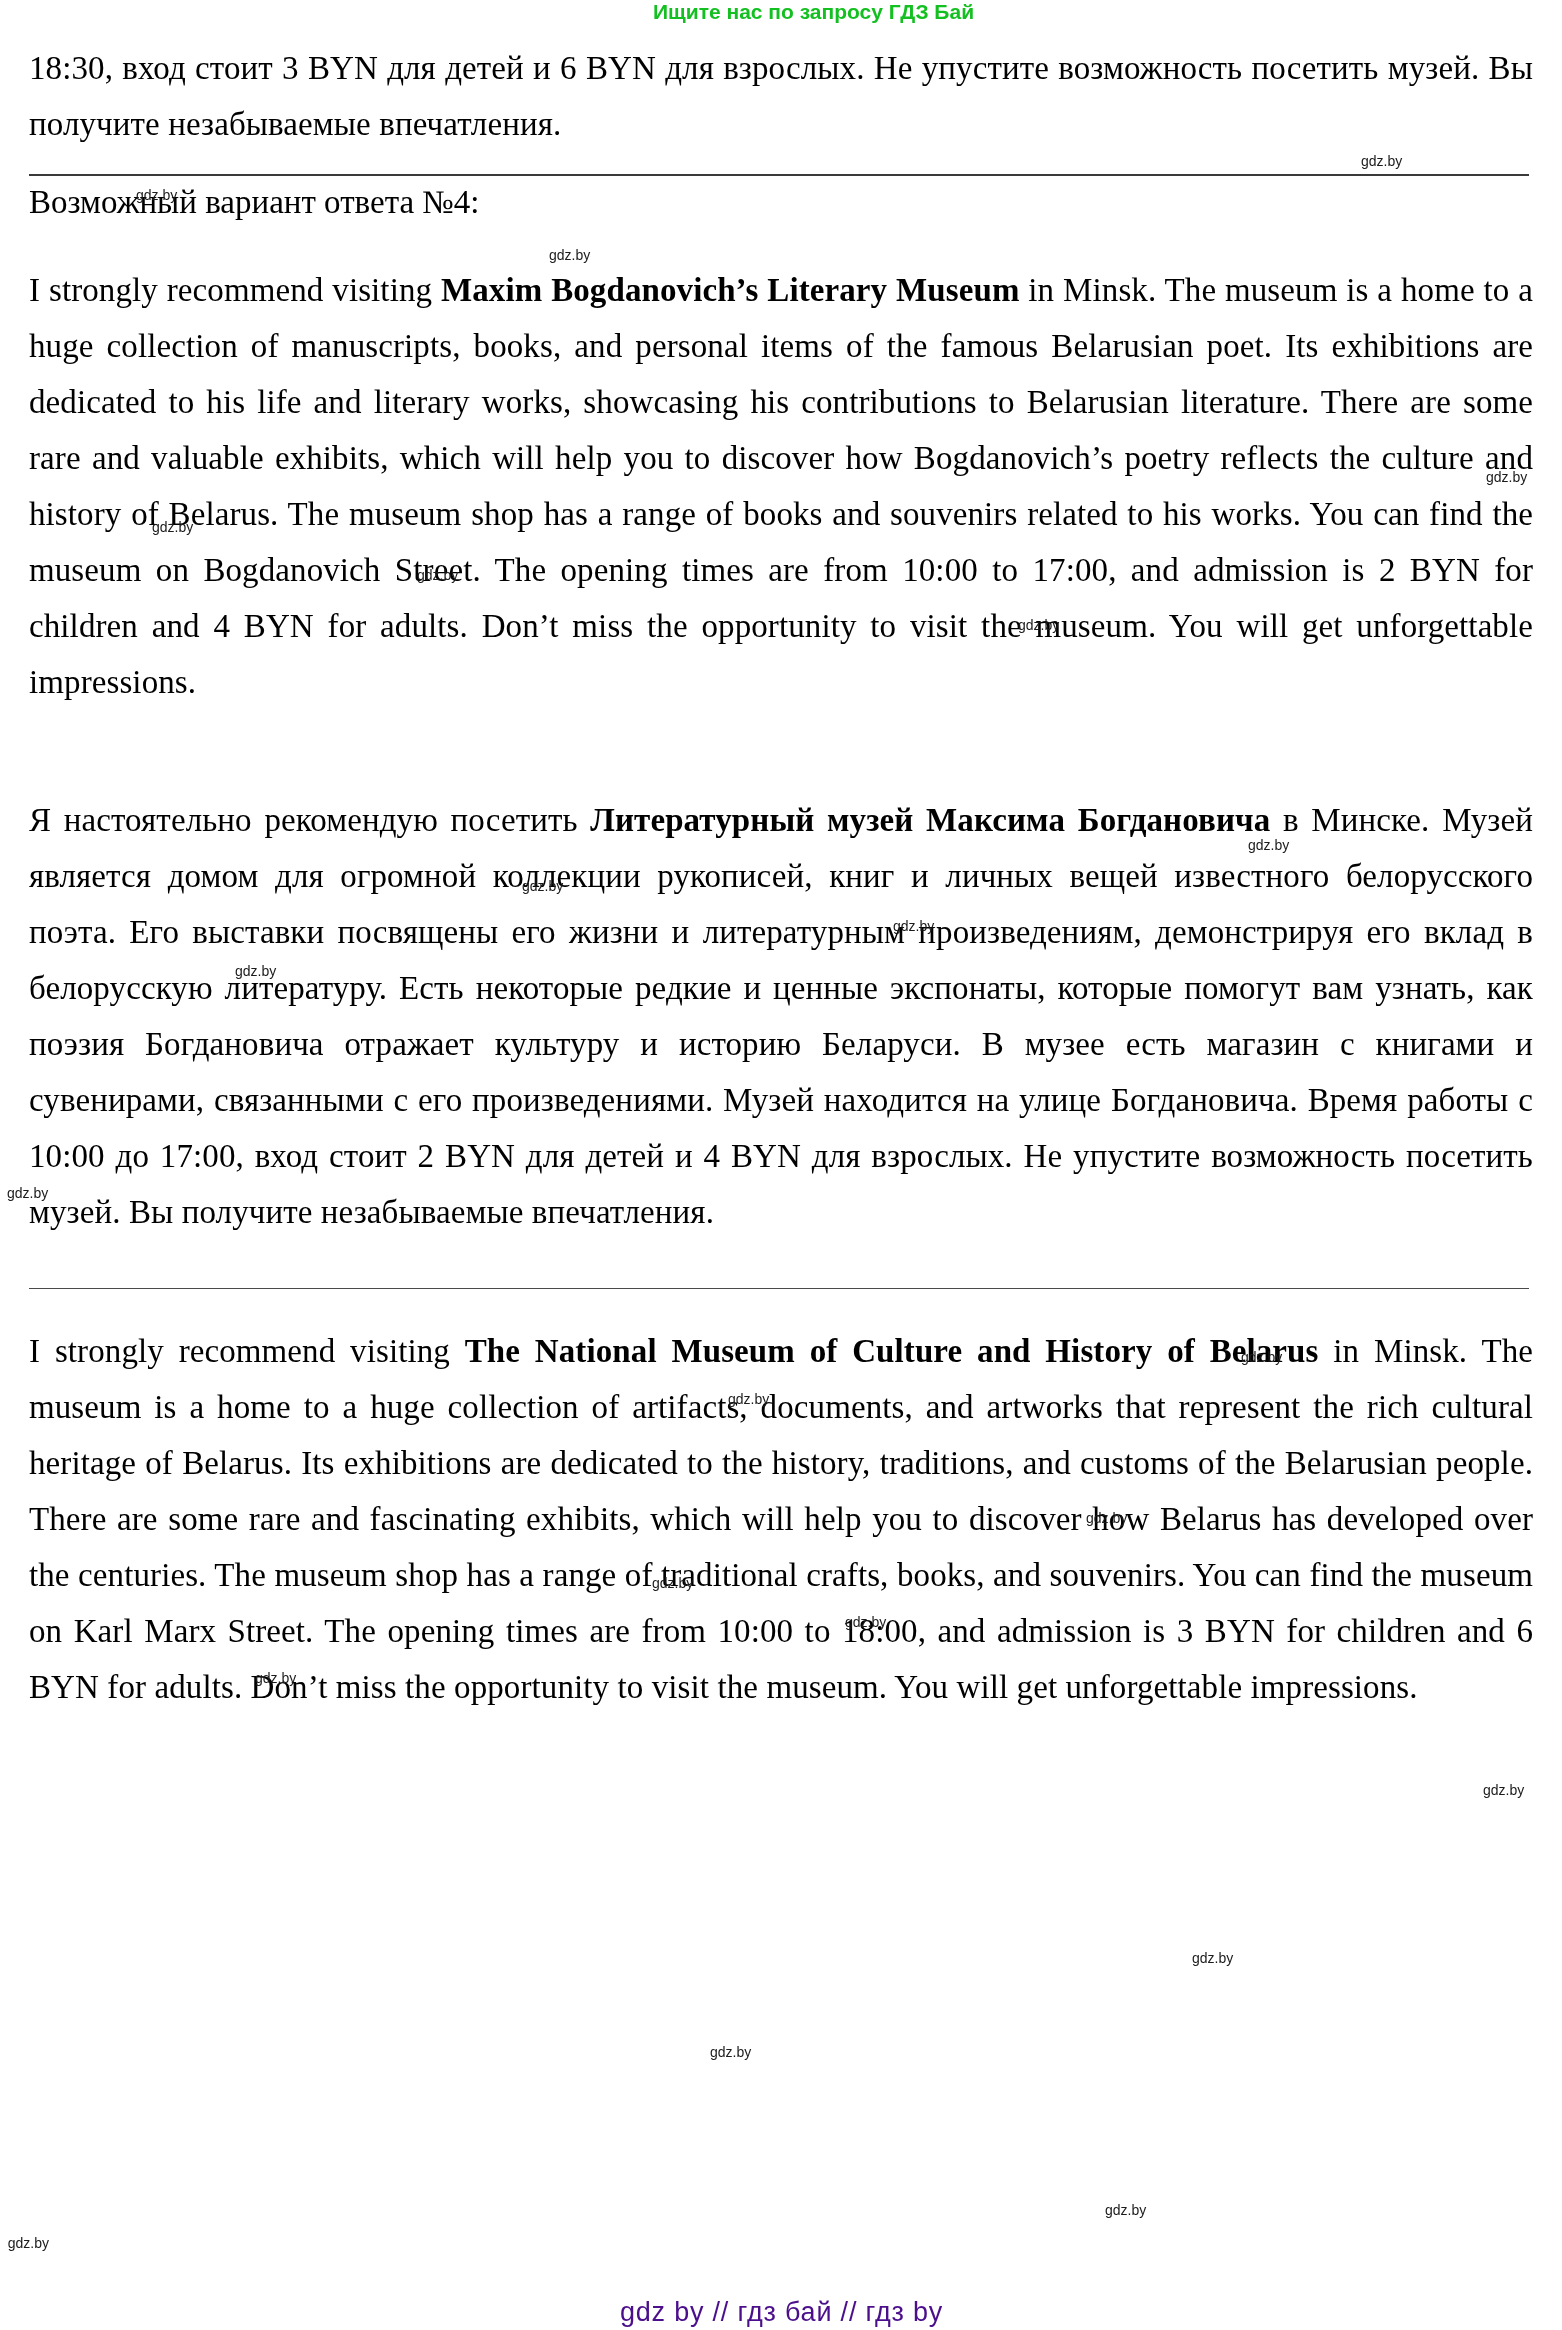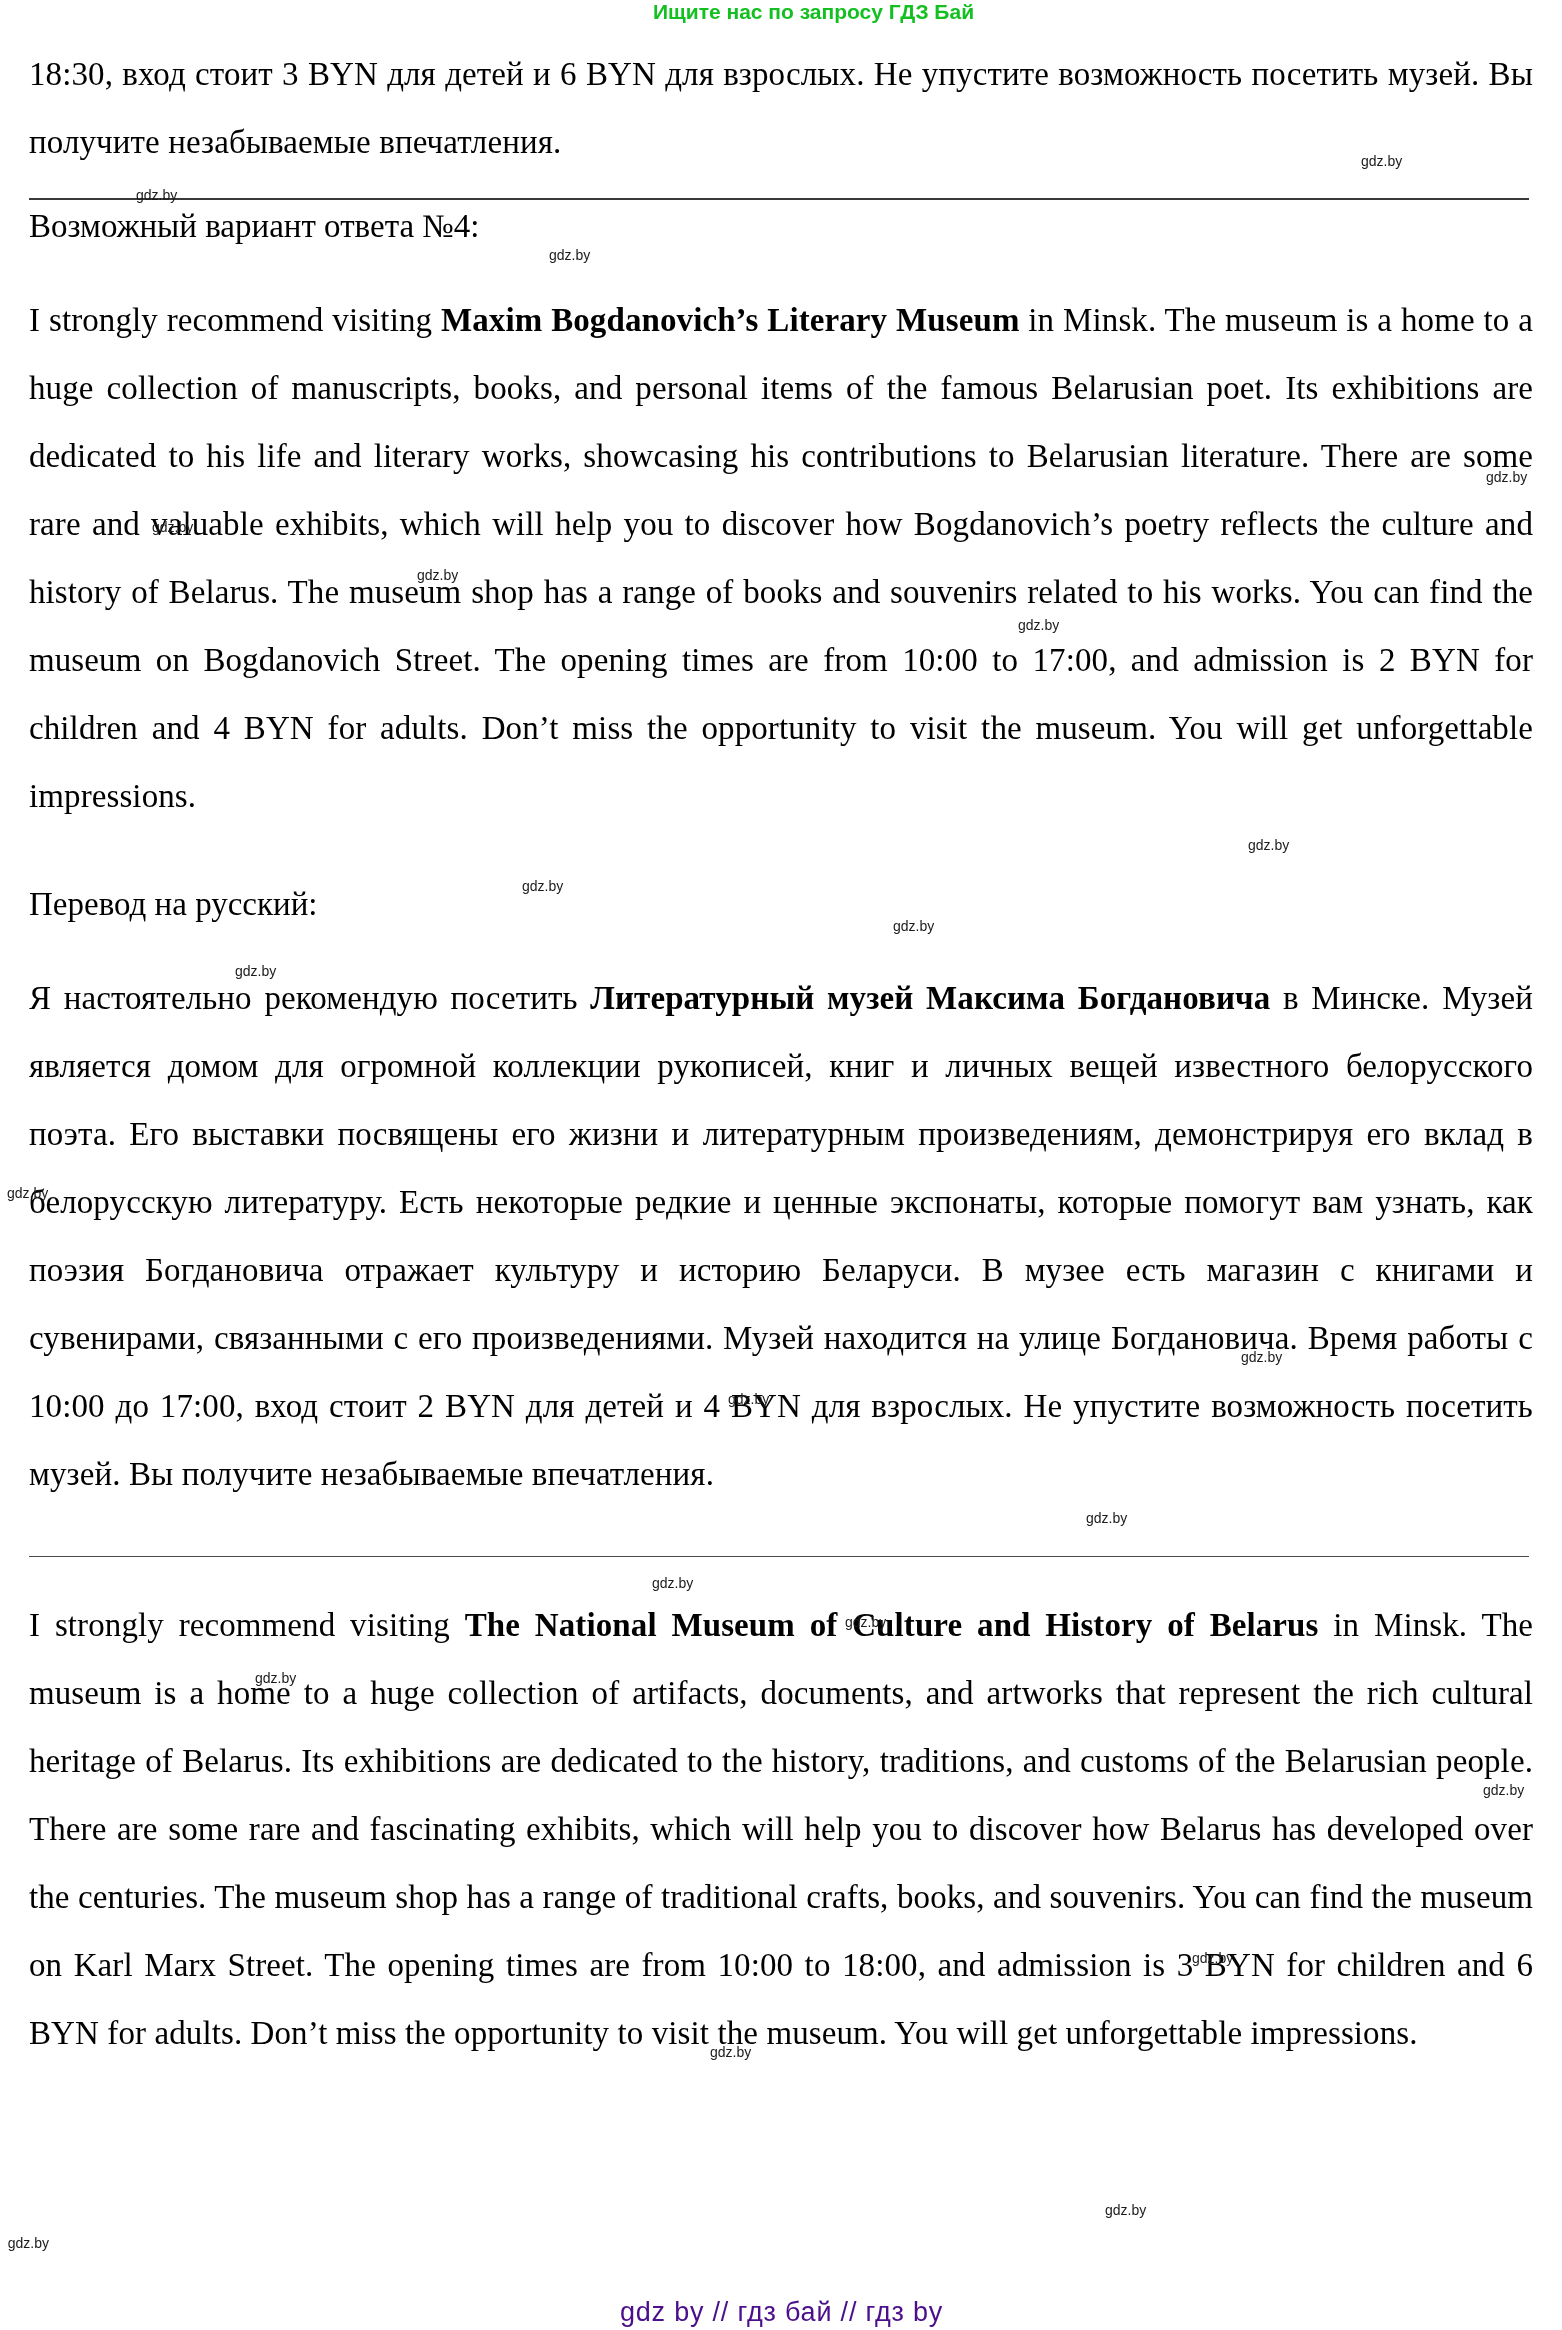--- a/index.html
+++ b/index.html
@@ -44,21 +44,21 @@
   .content {
     position: absolute;
     left: 29px;
     top: 40px;
     width: 1504px;
   }
 
   p.body-par {
     margin: 0;
     font-size: 33px;
-    line-height: 68px;
+    line-height: 56px;
     text-align: justify;
     text-justify: inter-word;
     letter-spacing: 0.1px;
   }
   p.body-par:last-child { text-align: justify; }
 
   h2.section-head {
     margin: 0;
     font-size: 33px;
     line-height: 52px;
@@ -130,21 +130,20 @@
     <hr class="rule">
 
     <h2 class="section-head">Возможный вариант ответа №4:</h2>
 
     <div class="spacer-md"></div>
 
     <p class="body-par"><span>I strongly recommend visiting </span><b>Maxim Bogdanovich’s Literary Museum</b><span> in Minsk. The museum is a home to a huge collection of manuscripts, books, and personal items of the famous Belarusian poet. Its exhibitions are dedicated to his life and literary works, showcasing his contributions to Belarusian literature. There are some rare and valuable exhibits, which will help you to discover how Bogdanovich’s poetry reflects the culture and history of Belarus. The museum shop has a range of books and souvenirs related to his works. You can find the museum on Bogdanovich Street. The opening times are from 10:00 to 17:00, and admission is 2 BYN for children and 4 BYN for adults. Don’t miss the opportunity to visit the museum. You will get unforgettable impressions.</span></p>
 
     <div class="spacer-lg"></div>
 
-    <p class="sub-label">Перевод на русский:</p>
 
     <div class="spacer-md"></div>
 
     <p class="body-par"><span>Я настоятельно рекомендую посетить </span><b>Литературный музей Максима Богдановича</b><span> в Минске. Музей является домом для огромной коллекции рукописей, книг и личных вещей известного белорусского поэта. Его выставки посвящены его жизни и литературным произведениям, демонстрируя его вклад в белорусскую литературу. Есть некоторые редкие и ценные экспонаты, которые помогут вам узнать, как поэзия Богдановича отражает культуру и историю Беларуси. В музее есть магазин с книгами и сувенирами, связанными с его произведениями. Музей находится на улице Богдановича. Время работы с 10:00 до 17:00, вход стоит 2 BYN для детей и 4 BYN для взрослых. Не упустите возможность посетить музей. Вы получите незабываемые впечатления.</span></p>
 
     <div class="spacer-lg"></div>
     <hr class="rule thin">
 
 
     <div class="spacer-md"></div>

